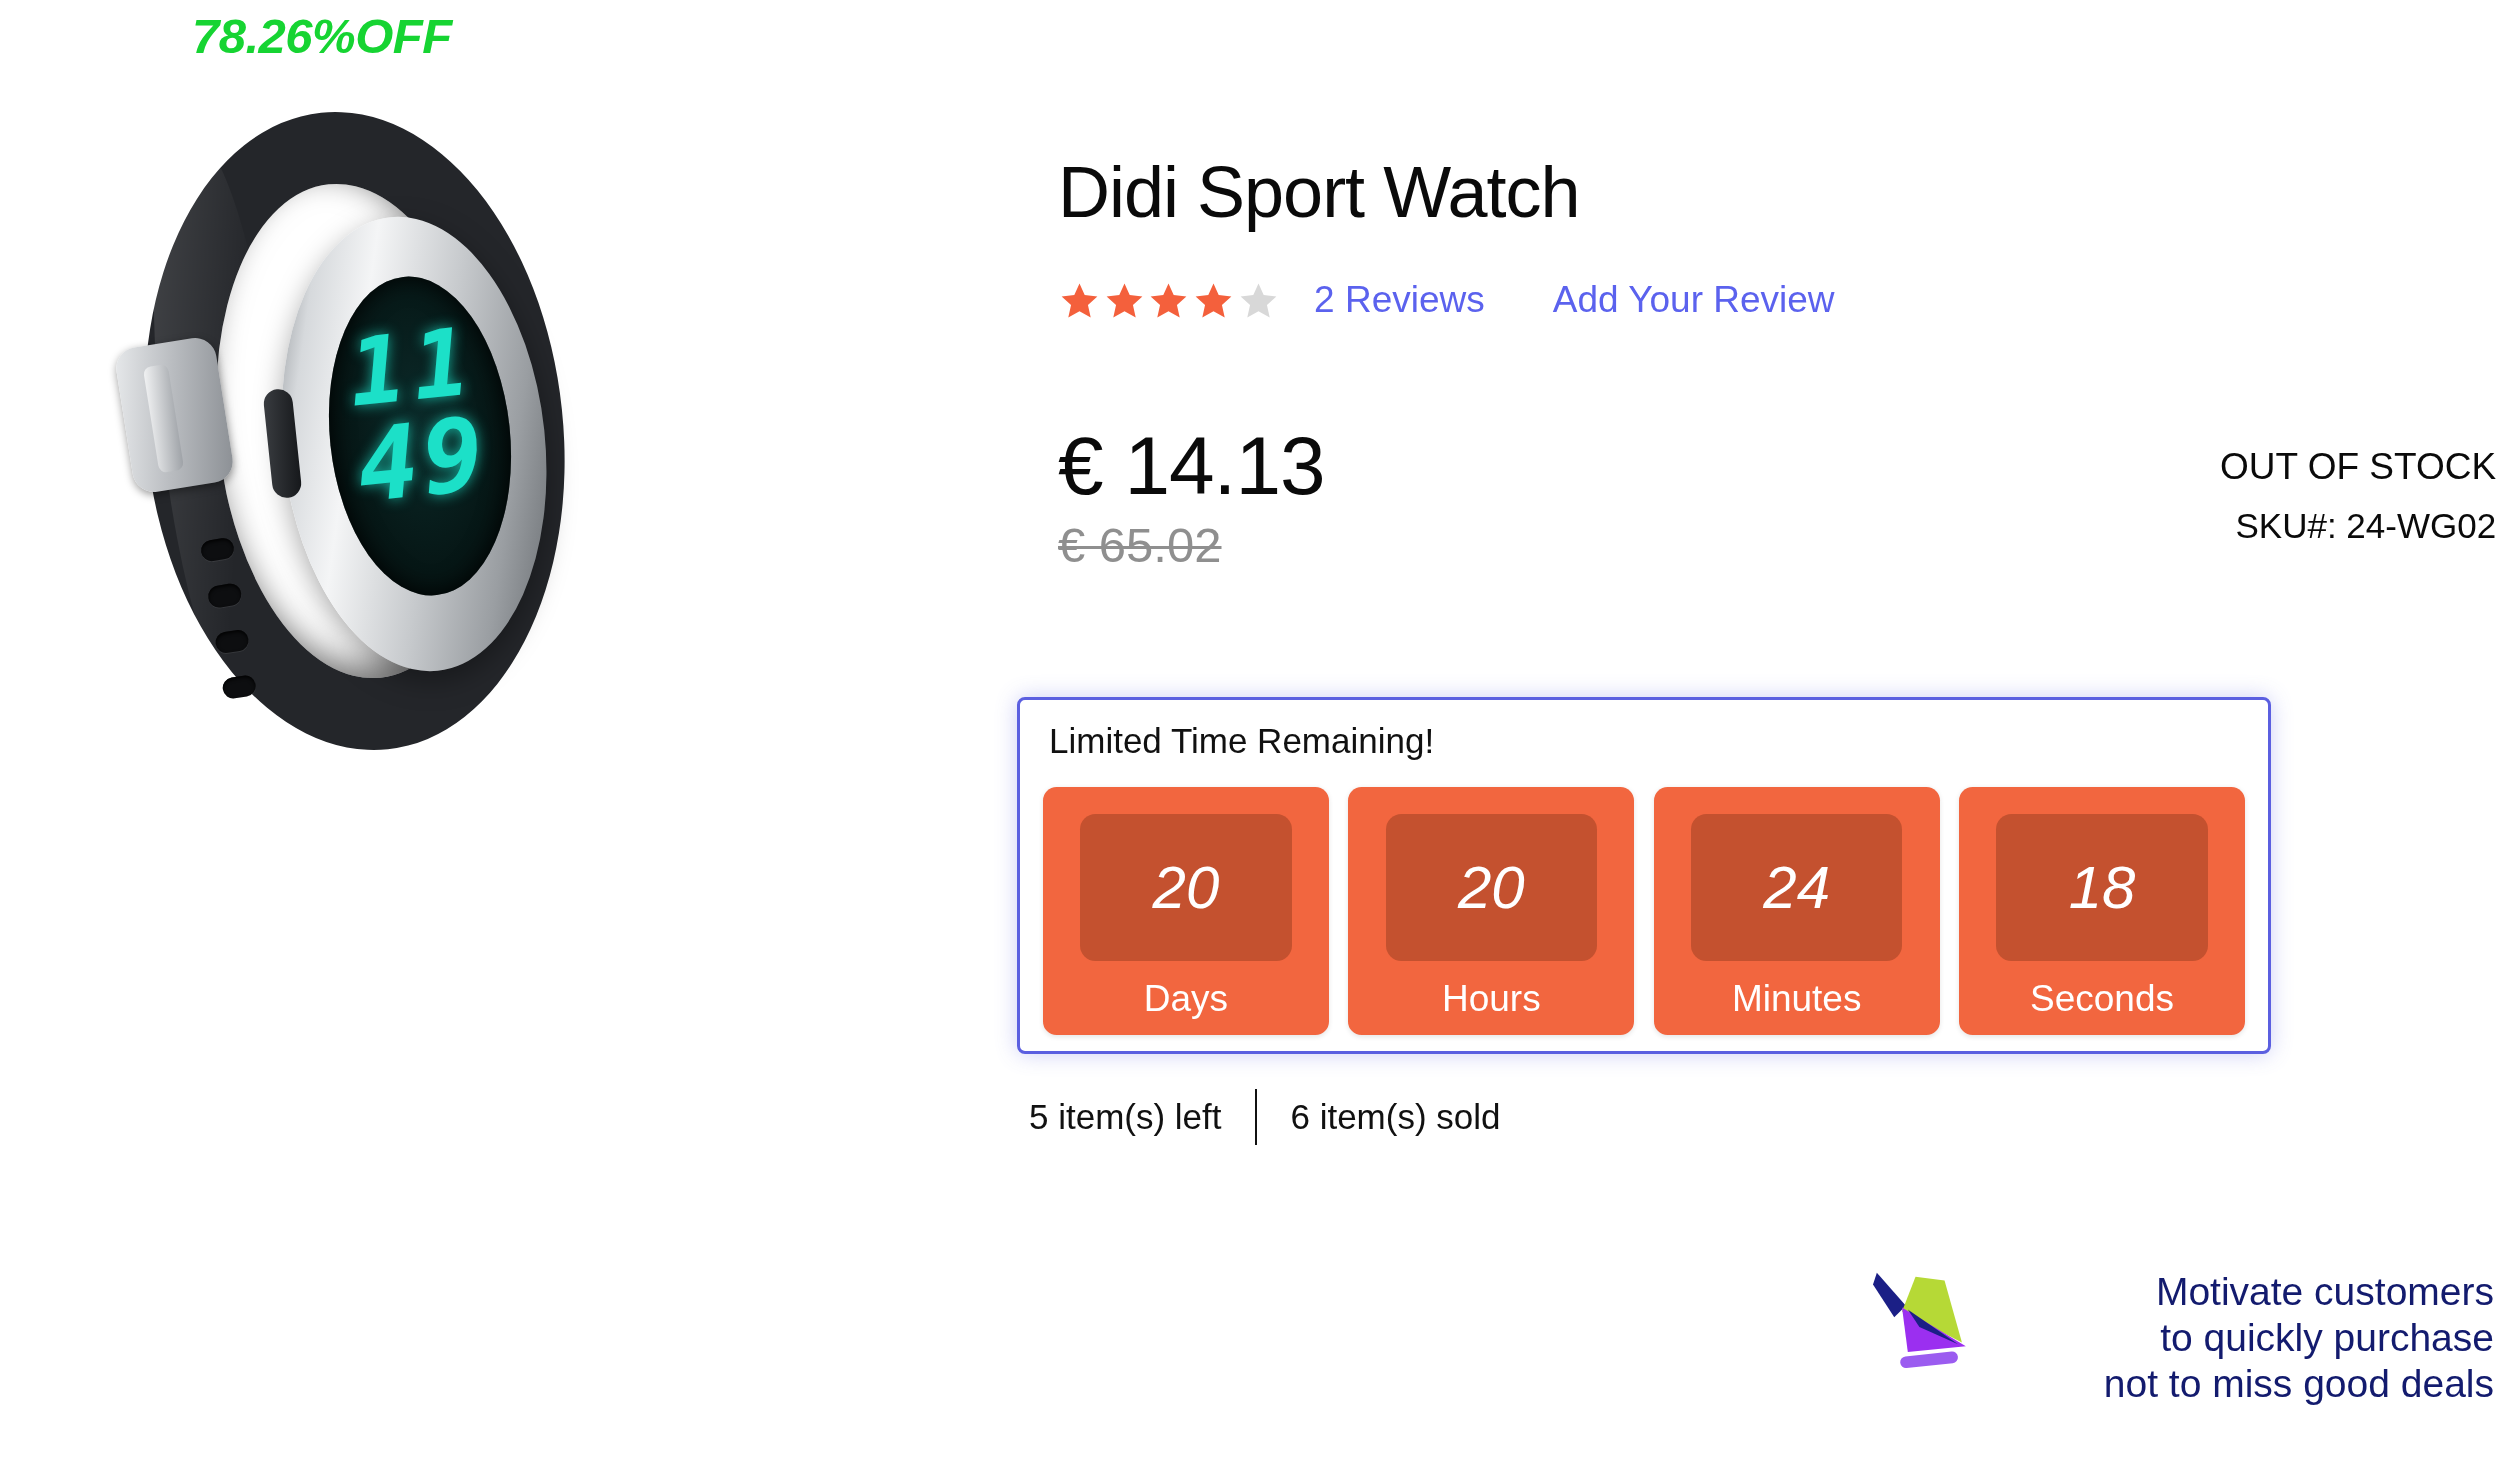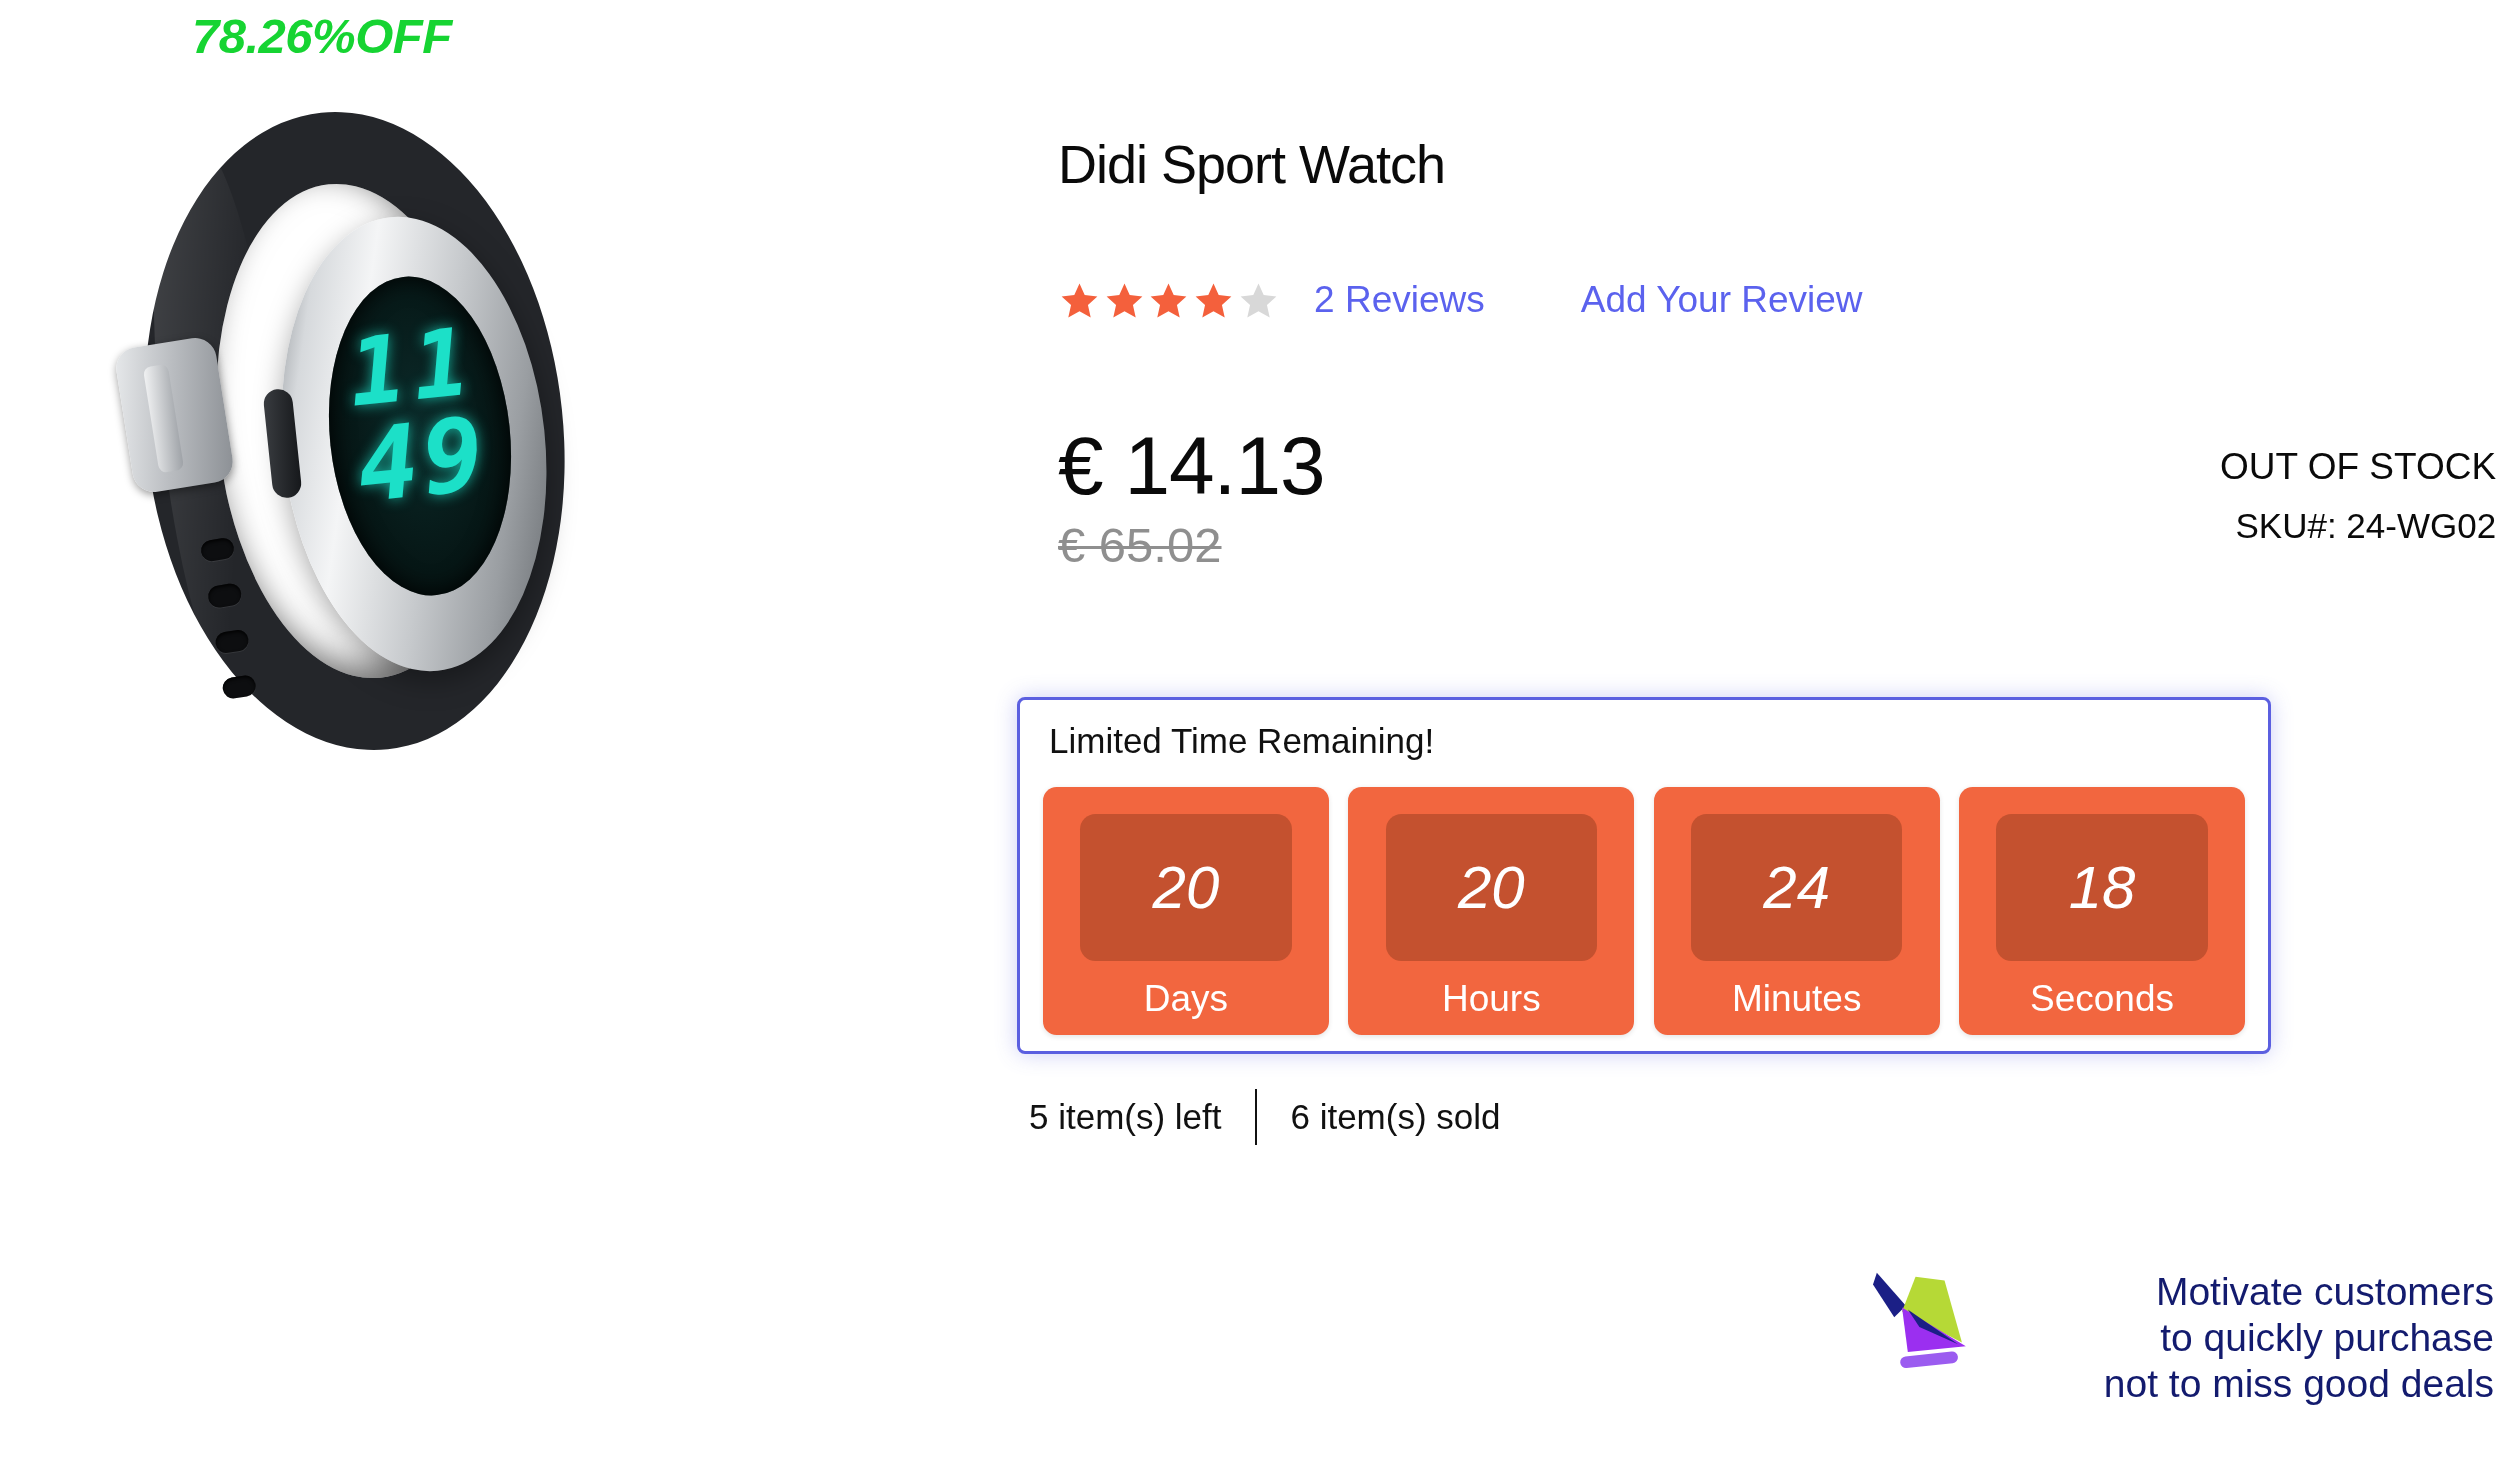--- a/index.html
+++ b/index.html
@@ -163,22 +163,22 @@
     position: absolute;
     left: 1058px;
     top: 0;
     width: 1442px;
     height: 1477px;
   }
 
   #product-title {
     position: absolute;
     left: 0;
-    top: 97px;
-    font-size: 54px;
+    top: 103px;
+    font-size: 72px;
     font-weight: 400;
     color: #0a0a0a;
     letter-spacing: -1px;
     white-space: nowrap;
   }
 
   #rating-row {
     position: absolute;
     left: 1.9px;
     top: 270px;
@@ -196,21 +196,21 @@
     height: 39px;
     display: block;
   }
   .review-link {
     font-size: 37px;
     color: #5B62EE;
     white-space: nowrap;
     cursor: pointer;
   }
   #reviews-count { margin-left: 36px; }
-  #add-review-link { margin-left: 96px; }
+  #add-review-link { margin-left: 68px; }
 
   #price-block {
     position: absolute;
     left: 0;
     top: 425px;
   }
   #price-current {
     font-size: 82px;
     color: #0a0a0a;
     letter-spacing: -1px;

